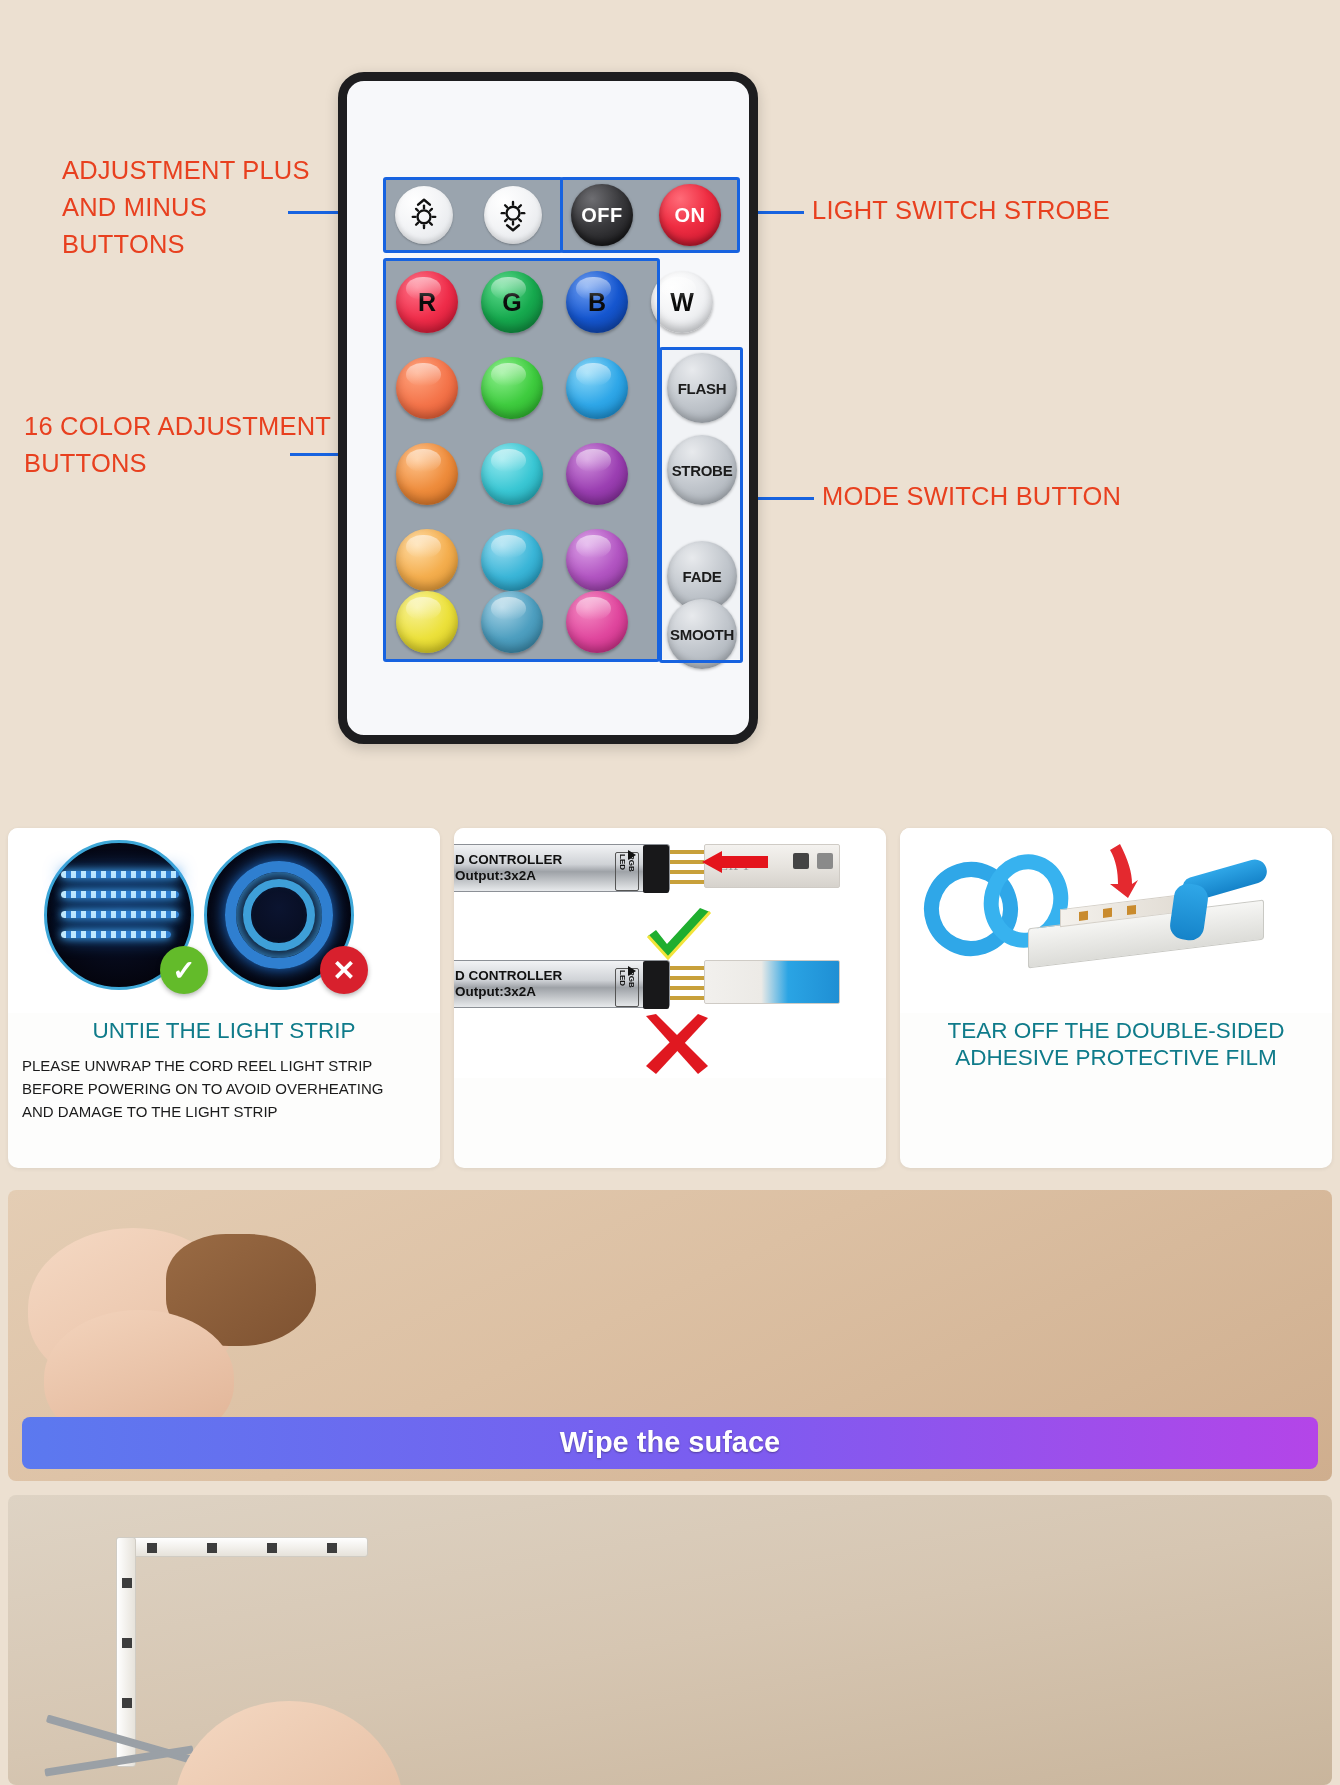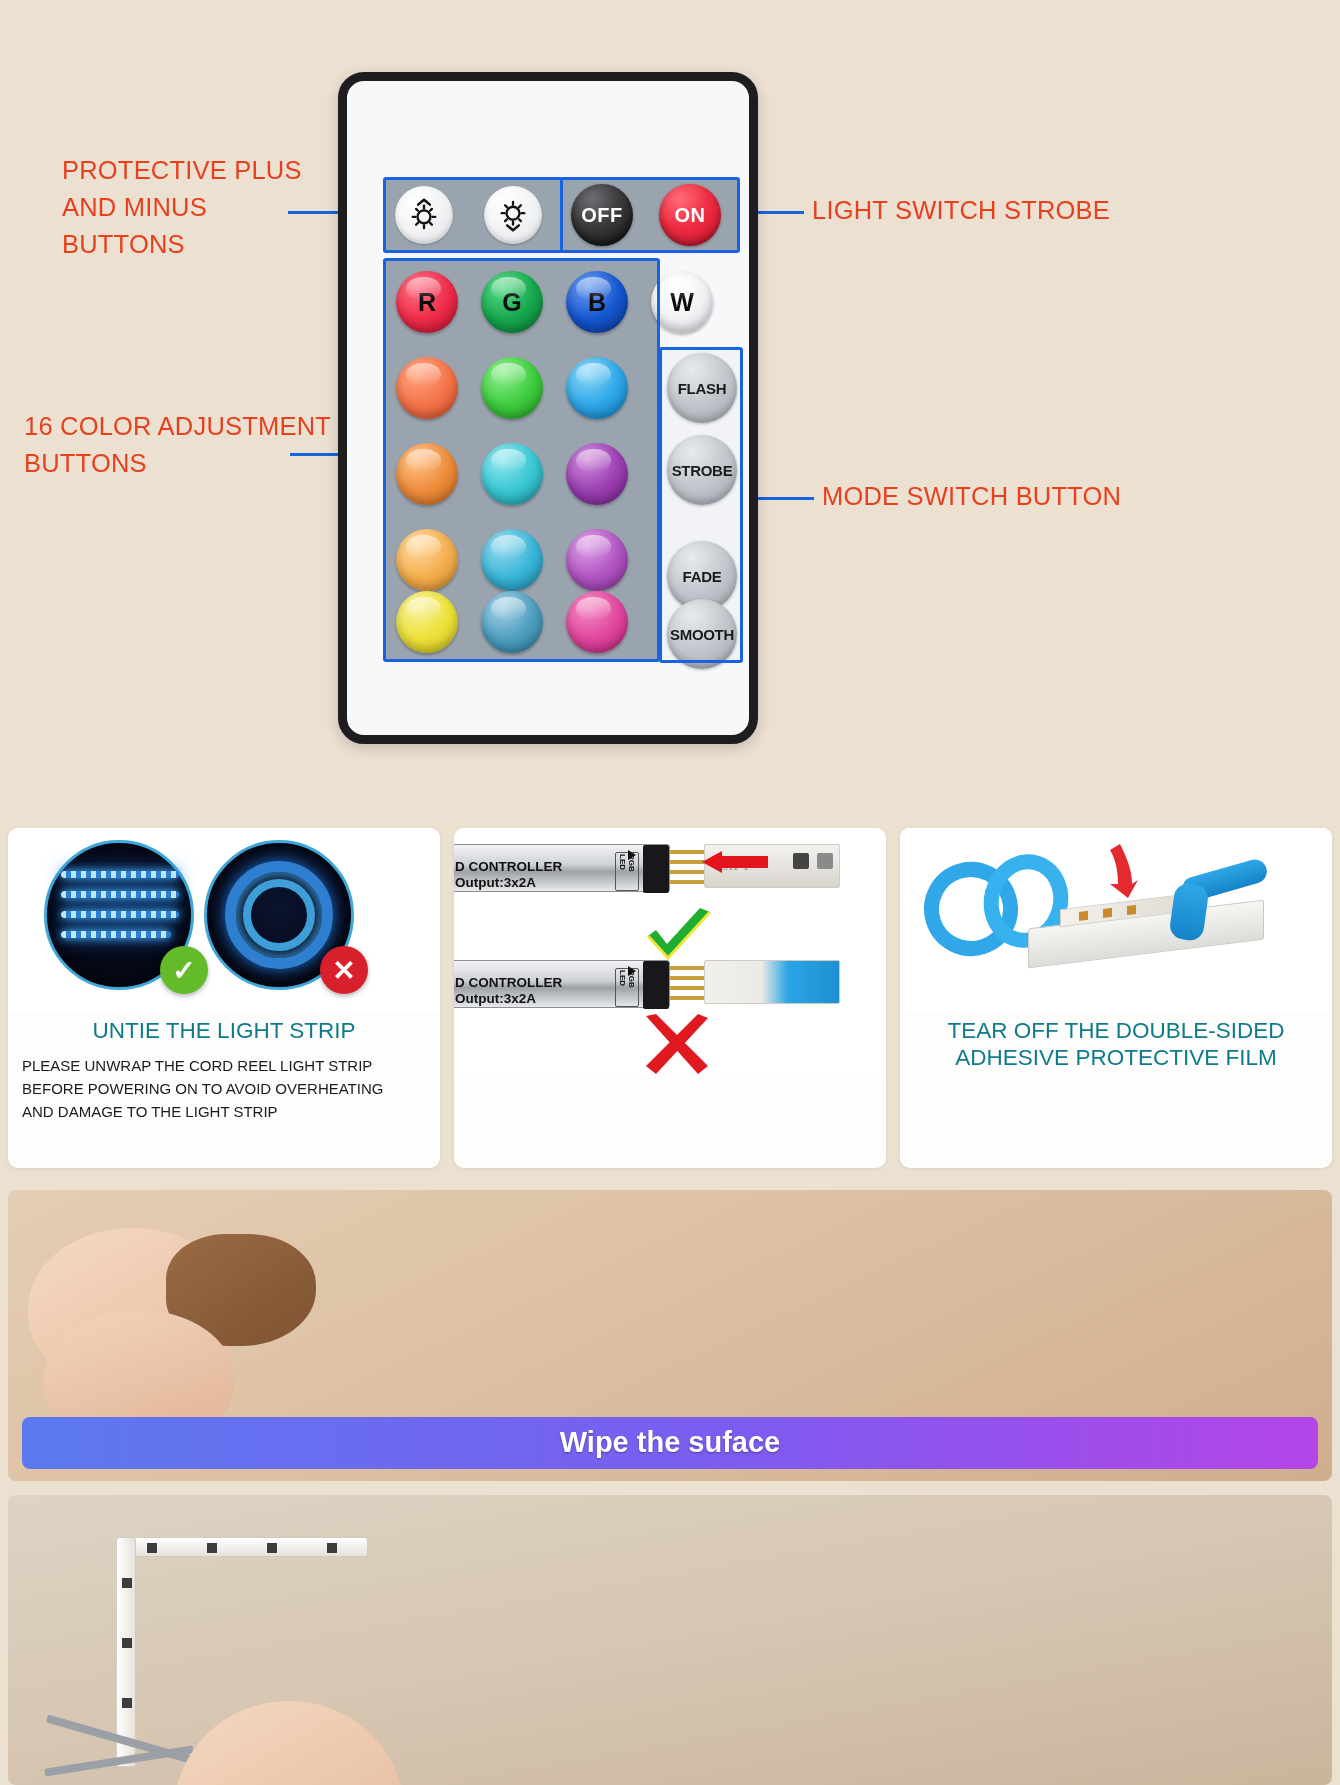--- a/index.html
+++ b/index.html
@@ -99,21 +99,21 @@
   .led-line { position: absolute; height: 7px; border-radius: 4px;
               background: repeating-linear-gradient(to right, #bfe9ff 0 5px, #2f7fd0 5px 10px);
               box-shadow: 0 0 9px #49b6ff, 0 0 18px #1f74d6; }
   .badge { position: absolute; width: 48px; height: 48px; border-radius: 50%; display: flex; align-items: center; justify-content: center; color: #fff; font-size: 28px; font-weight: bold; box-shadow: 0 2px 5px rgba(0,0,0,.3); }
   .badge-ok { background: #63bb2a; }
   .badge-no { background: #d8202d; }
 
   
   .ctrl { position: absolute; height: 48px; border-radius: 3px;
           background: linear-gradient(to bottom, #f2f3f5 0%, #cfd2d6 42%, #9ea2a7 58%, #e8eaec 100%);
-          border: 1px solid #8c9096; display: flex; align-items: flex-end; }
+          border: 1px solid #8c9096; display: flex; align-items: center; }
   .ctrl-txt { font-size: 13.5px; font-weight: bold; color: #111; line-height: 16px; padding-left: 6px; white-space: pre-line; }
   .ctrl-cap { position: absolute; right: 0; top: 0; width: 26px; height: 48px; background: #18181a; border-radius: 2px; }
   .pins { position: absolute; width: 34px; height: 40px; }
   .pin { position: absolute; left: 0; width: 34px; height: 4px; background: #c8a03a; }
   .strip2 { position: absolute; height: 44px; border-radius: 2px; }
 
   
   .c3bg { position: absolute; inset: 0; background: #ffffff; }
   .film { position: absolute; background: linear-gradient(to bottom, #2fa7e8, #1583c9); border-radius: 4px; }
   .panel3 { position: absolute; background: linear-gradient(to bottom,#f6f6f4,#dcdcd8); border:1px solid #c9c9c4; }
@@ -140,21 +140,21 @@
   .striplight { position: absolute; border-radius: 3px; }
   .scissor { position: absolute; background: #9aa0a6; border-radius: 2px; }
 </style>
 </head>
 <body>
 
 <div class="page">
 
   <div class="remote-section">
 
-    <div class="anno" style="left:62px; top:152px; width:280px;">PROTECTIVE PLUS
+    <div class="anno" style="left:62px; top:152px; width:280px;">ADJUSTMENT PLUS
 AND MINUS
 BUTTONS</div>
     <div class="anno-line" style="left:288px; top:211px; width:62px;"></div>
 
     <div class="anno" style="left:24px; top:408px; width:330px;">16 COLOR ADJUSTMENT
 BUTTONS</div>
     <div class="anno-line" style="left:290px; top:453px; width:85px;"></div>
 
     <div class="anno" style="left:812px; top:192px; width:420px;">LIGHT SWITCH STROBE</div>
     <div class="anno-line" style="left:726px; top:211px; width:78px;"></div>

